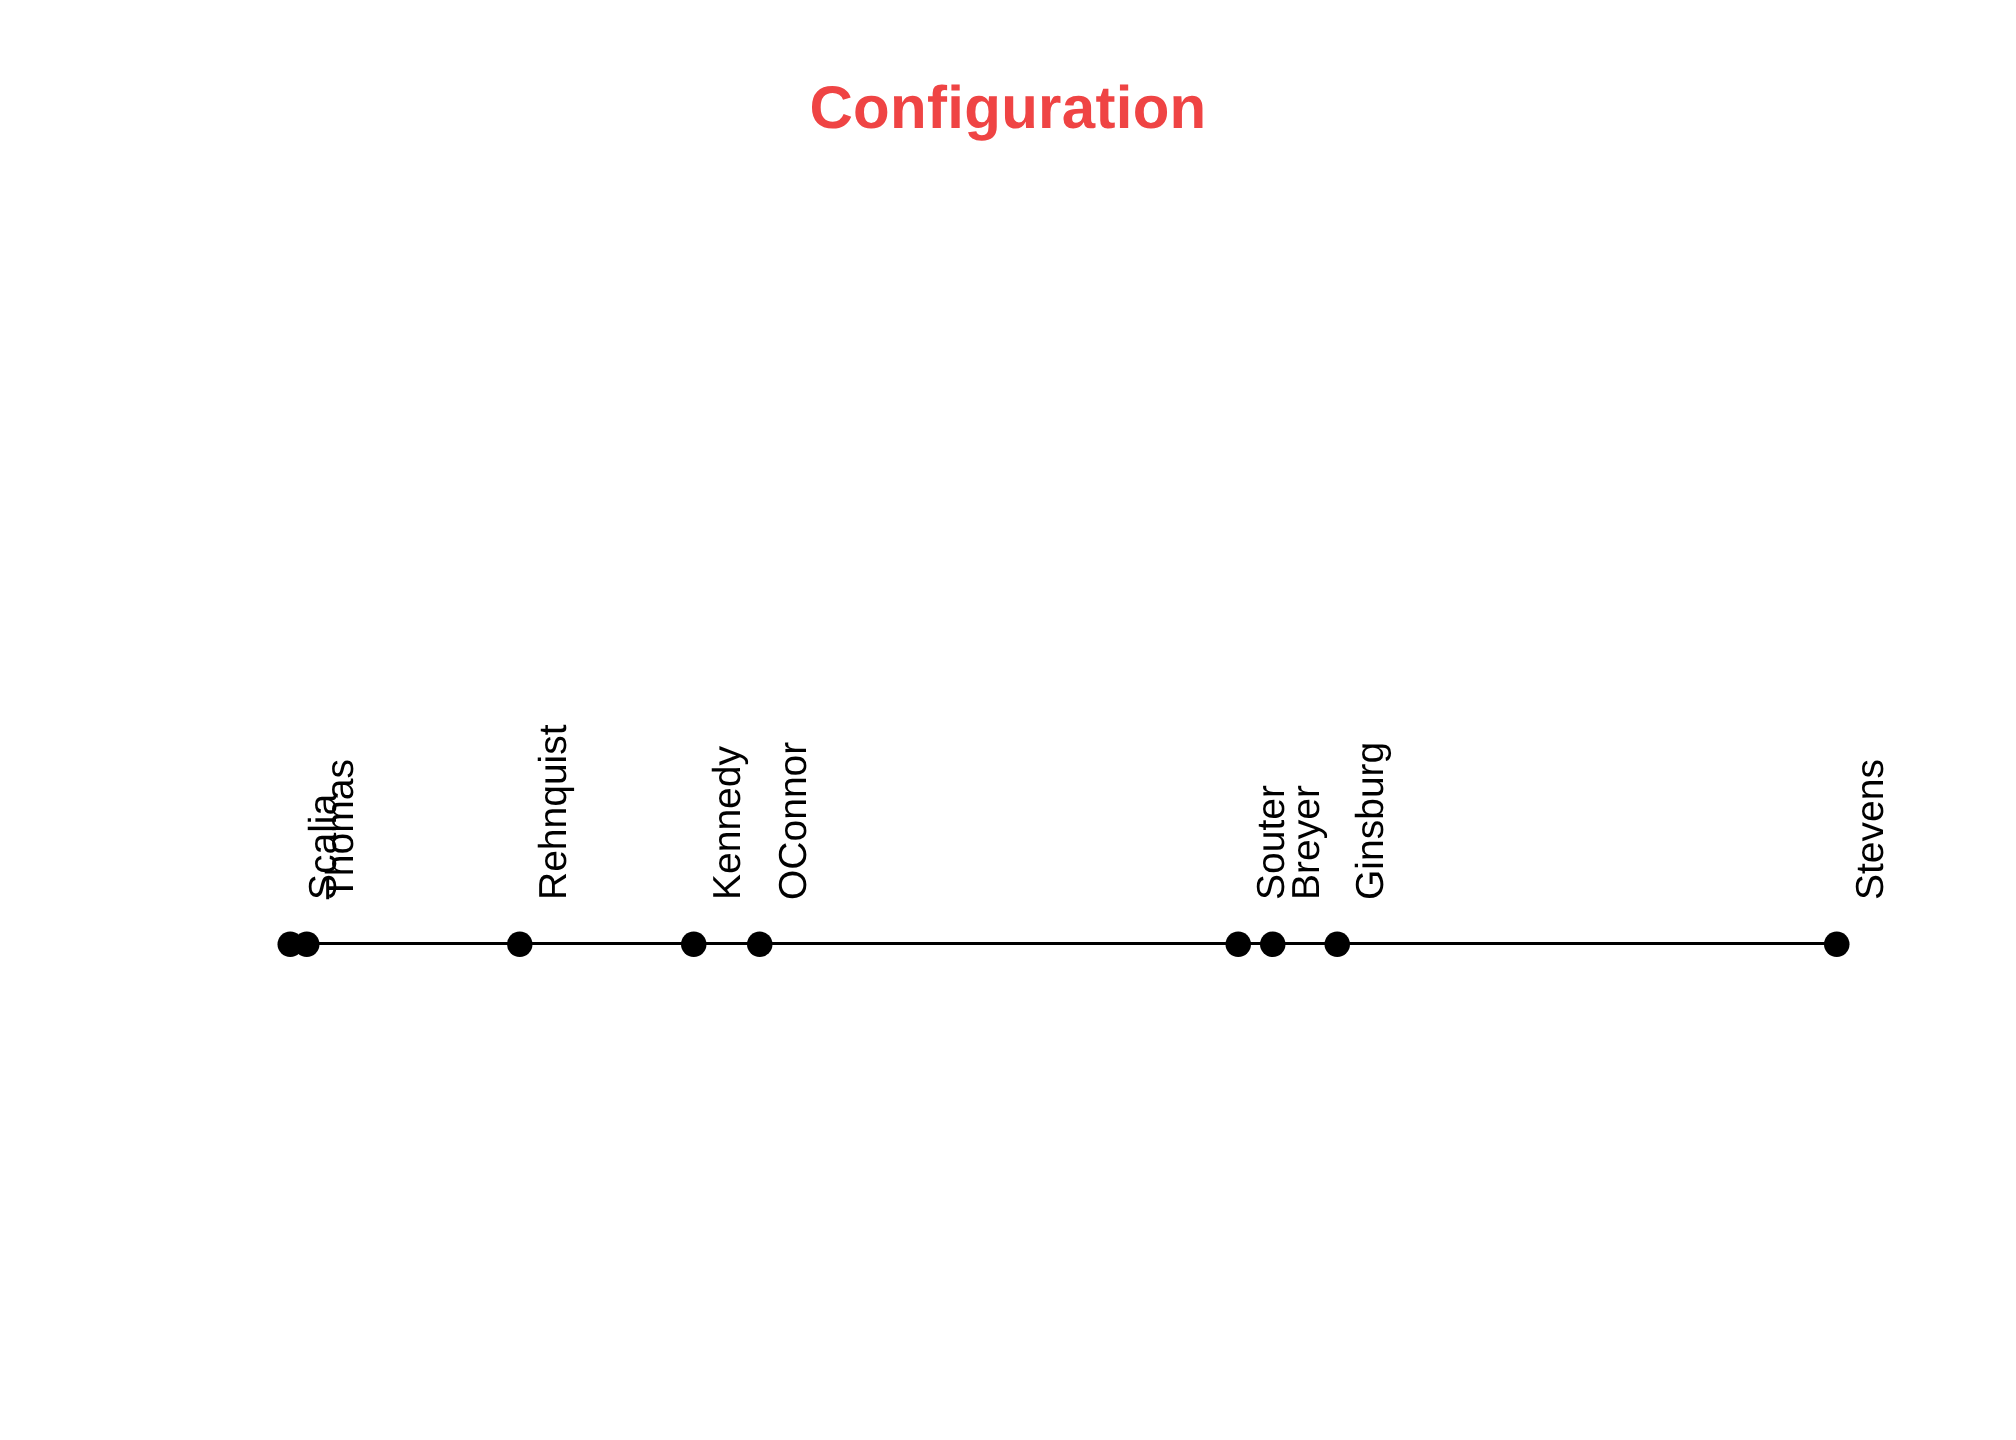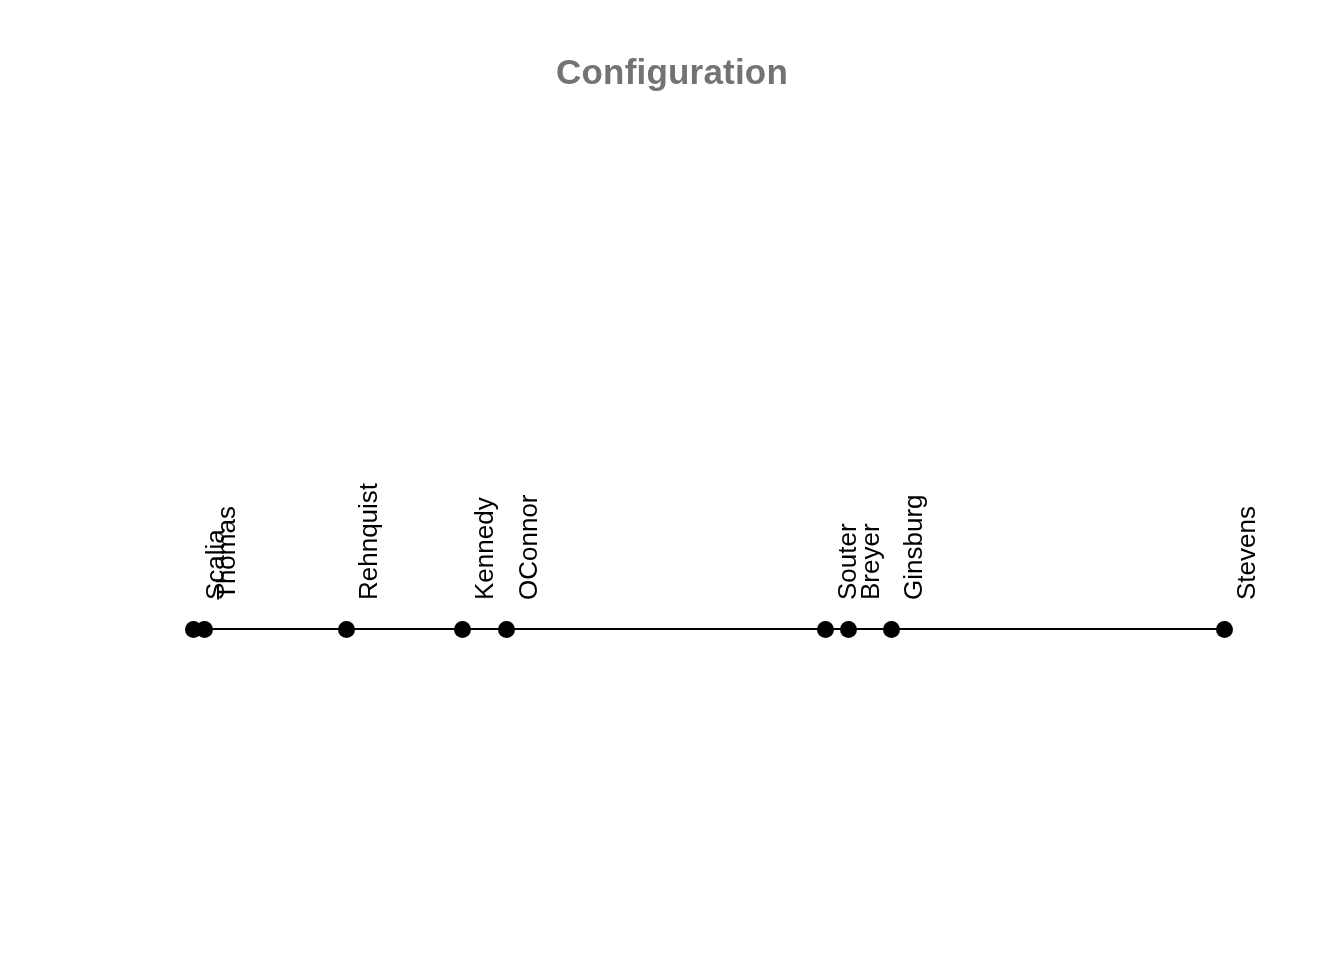--- a/index.html
+++ b/index.html
@@ -19,23 +19,23 @@
     background: #ffffff;
     overflow: hidden;
   }
   #plot-title {
     position: absolute;
     left: 0;
     top: 52px;
     width: 1344px;
     text-align: center;
     font-family: "Liberation Sans", sans-serif;
-    font-size: 35px;
+    font-size: 40px;
     font-weight: bold;
-    color: #737373;
+    color: #ef4444;
     letter-spacing: 0.2px;
     line-height: 40px;
   }
   #plot-area {
     position: absolute;
     left: 0;
     top: 0;
     width: 1344px;
     height: 960px;
   }

